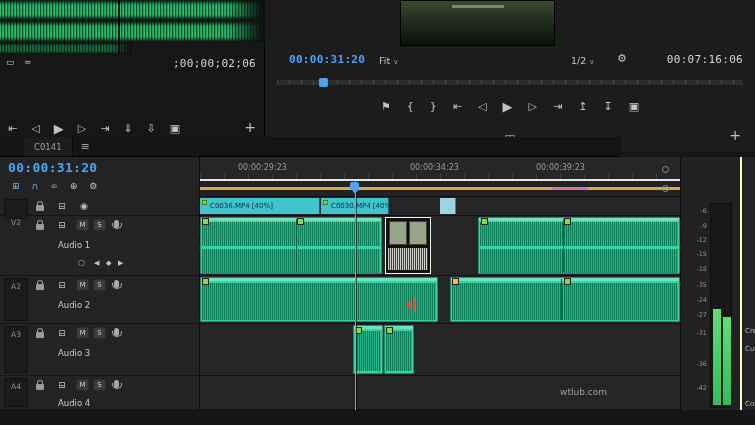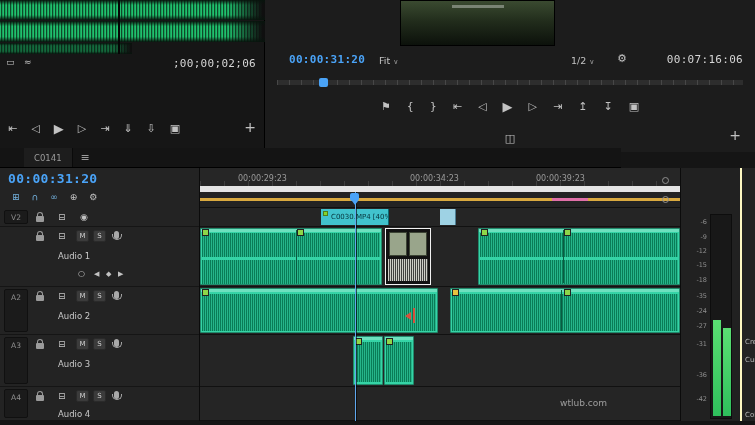--- a/index.html
+++ b/index.html
@@ -38,21 +38,21 @@
   .ddl{color:#c2c2c2;font-size:9.5px;white-space:nowrap}
   .chev{font-size:7px;color:#9a9a9a;margin-left:3px}
   .pm-scrub{position:absolute;left:12px;right:12px;top:76px;height:12px}
   .scrubtrack{position:absolute;left:0;right:0;top:4px;height:5px;
     background:repeating-linear-gradient(90deg,#474747 0 1px,#2d2d2d 1px 12px)}
   .phhandle{position:absolute;width:9px;height:9px;background:#4aa3f7;border-radius:2px}
   .pm-transport{position:absolute;left:0;right:0;top:100px;display:flex;justify-content:center;align-items:center;gap:16px}
   .pm-bottom{position:absolute;left:0;right:0;top:128px;height:20px;display:flex;justify-content:center;align-items:center}
 
   
-  .timeline{left:0;top:148px;width:621px;height:273px;background:#6d28d9;
+  .timeline{left:0;top:137px;width:621px;height:273px;background:#6d28d9;
     outline:1px solid rgba(64,134,199,.7);outline-offset:-1px}
   .tabbar{position:absolute;left:0;top:0;right:0;height:20px;background:#141414;border-bottom:1px solid #000;
     display:flex;align-items:stretch}
   .tabspacer{width:24px}
   .tab{display:flex;align-items:center;padding:0 10px;background:#1d1d1d;border-right:1px solid #0a0a0a;
     font-size:8.5px;color:#9c9c9c;white-space:nowrap}
   .tab.active{background:#282828;color:#d9d9d9}
   .tclose{margin-left:7px;color:#8b8b8b;font-size:10px}
   .pmenu{align-self:center;margin-left:8px;color:#9a9a9a;font-size:11px}
   .tl-body{position:absolute;left:0;top:20px;right:0;bottom:0}
@@ -67,21 +67,21 @@
   .lockicon::before{content:"";position:absolute;left:1px;top:-4px;width:4px;height:4px;
     border:1.5px solid #9a9a9a;border-bottom:none;border-radius:3px 3px 0 0}
   .msbox{position:absolute;width:13px;height:12px;background:#3b3b3b;border:1px solid #2a2a2a;border-radius:2px;
     color:#cfcfcf;font-size:7px;text-align:center;line-height:11px}
   .micicon{position:absolute;width:5px;height:8px;background:#a8a8a8;border-radius:2.5px}
   .micicon::after{content:"";position:absolute;left:-2.5px;top:3px;width:8px;height:5px;
     border:1px solid #a8a8a8;border-top:none;border-radius:0 0 5px 5px}
   .tname{position:absolute;font-size:8.5px;color:#c9c9c9}
 
   .tl-tracks{position:absolute;left:200px;top:0;width:480px;height:100%;background:#1d1d1d;overflow:hidden}
-  .ruler{position:absolute;left:0;top:0;right:0;height:24px;background:#262626;border-bottom:6px solid #e5e5e5}
+  .ruler{position:absolute;left:0;top:0;right:0;height:24px;background:#262626;border-bottom:2px solid #e5e5e5}
   .ruler::after{content:"";position:absolute;left:0;right:0;bottom:0;height:5px;
     background:repeating-linear-gradient(90deg,#3e3e3e 0 1px,transparent 1px 24px)}
   .rlabel{position:absolute;top:6px;font-size:8px;color:#9a9a9a}
   .workbar{position:absolute;left:0;top:24px;right:0;height:16px;background:#232323;border-bottom:1px solid #101010}
   .wbar{position:absolute;top:6px;height:3px;background:#d9a93f}
   .wbar.pink{background:#e070a8}
   .knob{position:absolute;width:7px;height:7px;border:1px solid #8f8f8f;border-radius:50%}
   .trackrow{position:absolute;left:0;right:0;background:#252525;border-bottom:1px solid #111}
   .vclip{position:absolute;top:1px;bottom:1px;background:#41c3cd;border-right:1px solid #0b6b74;color:#06343b;
     font-size:7px;line-height:16px;padding-left:10px;white-space:nowrap;overflow:hidden}
@@ -199,21 +199,21 @@
         <div class="mono tc-blue big ps" style="left:8px;top:3px">00:00:31:20</div>
         <div class="tools">
           <span class="ic s9 blueic">⊞</span>
           <span class="ic s9 blueic">∩</span>
           <span class="ic s9 blueic">∞</span>
           <span class="ic s9">⊕</span>
           <span class="ic s9">⚙</span>
         </div>
 
         <div class="throw" style="top:40px;height:19px">
-          <div class="selbox" style="padding-top:2px">V2</div>
+          <div class="selbox" style="padding-top:18px">V2</div>
           <span class="lockicon" style="left:36px;top:8px"></span>
           <span class="ic s9 ps" style="left:58px;top:5px">⊟</span>
           <span class="ic s9 ps" style="left:80px;top:5px">◉</span>
         </div>
 
         <div class="throw" style="top:59px;height:60px">
           <span class="lockicon" style="left:36px;top:8px"></span>
           <span class="ic s9 ps" style="left:58px;top:5px">⊟</span>
           <span class="msbox" style="left:76px;top:3px">M</span>
           <span class="msbox" style="left:93px;top:3px">S</span>
@@ -264,20 +264,24 @@
           <span class="knob" style="left:462px;top:9px"></span>
         </div>
         <div class="workbar">
           <div class="wbar" style="left:0;width:480px"></div>
           <div class="wbar pink" style="left:352px;width:36px"></div>
           <span class="knob" style="left:462px;top:4px"></span>
         </div>
         <div class="phmark" style="left:150px"></div>
 
         <div class="trackrow" style="top:40px;height:19px">
+          <div class="vclip" style="left:0;width:120px">
+            <span class="fxdot"></span>
+            <span>C0036.MP4 [40%]</span>
+          </div>
           <div class="vclip" style="left:121px;width:68px">
             <span class="fxdot"></span>
             <span>C0030.MP4 [40%]</span>
           </div>
           <div class="vclip lite" style="left:240px;width:16px"></div>
         </div>
 
         <div class="trackrow" style="top:59px;height:60px">
           <div class="aclip" style="left:0;width:182px">
             <i class="wfb" style="top:4px;height:24px"></i>

